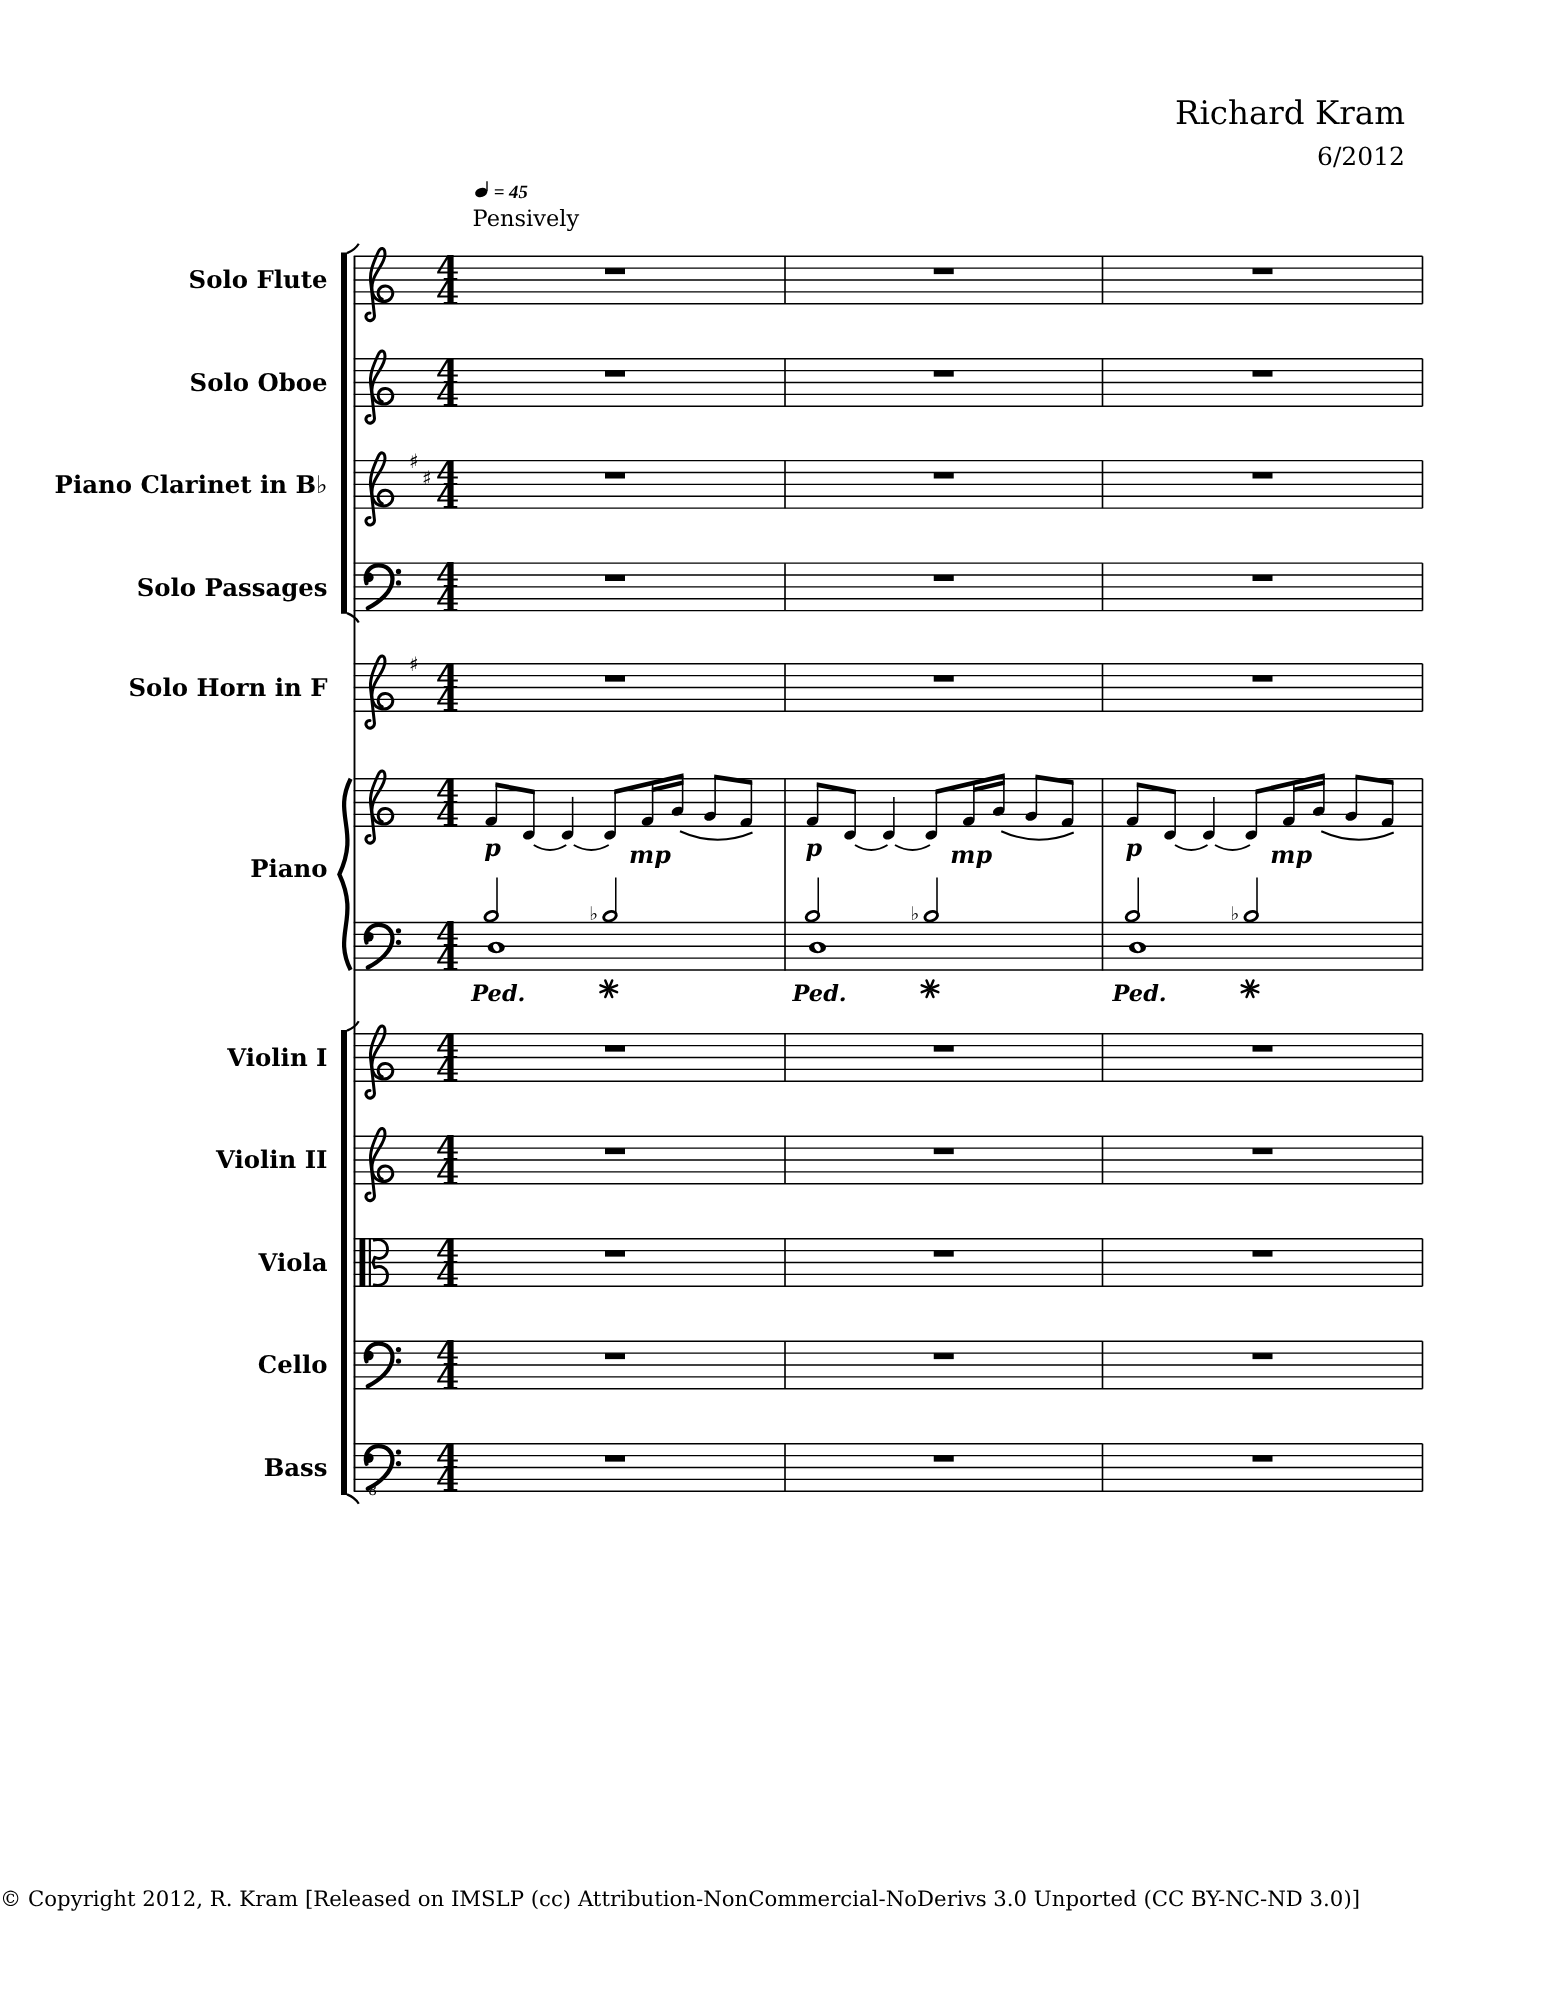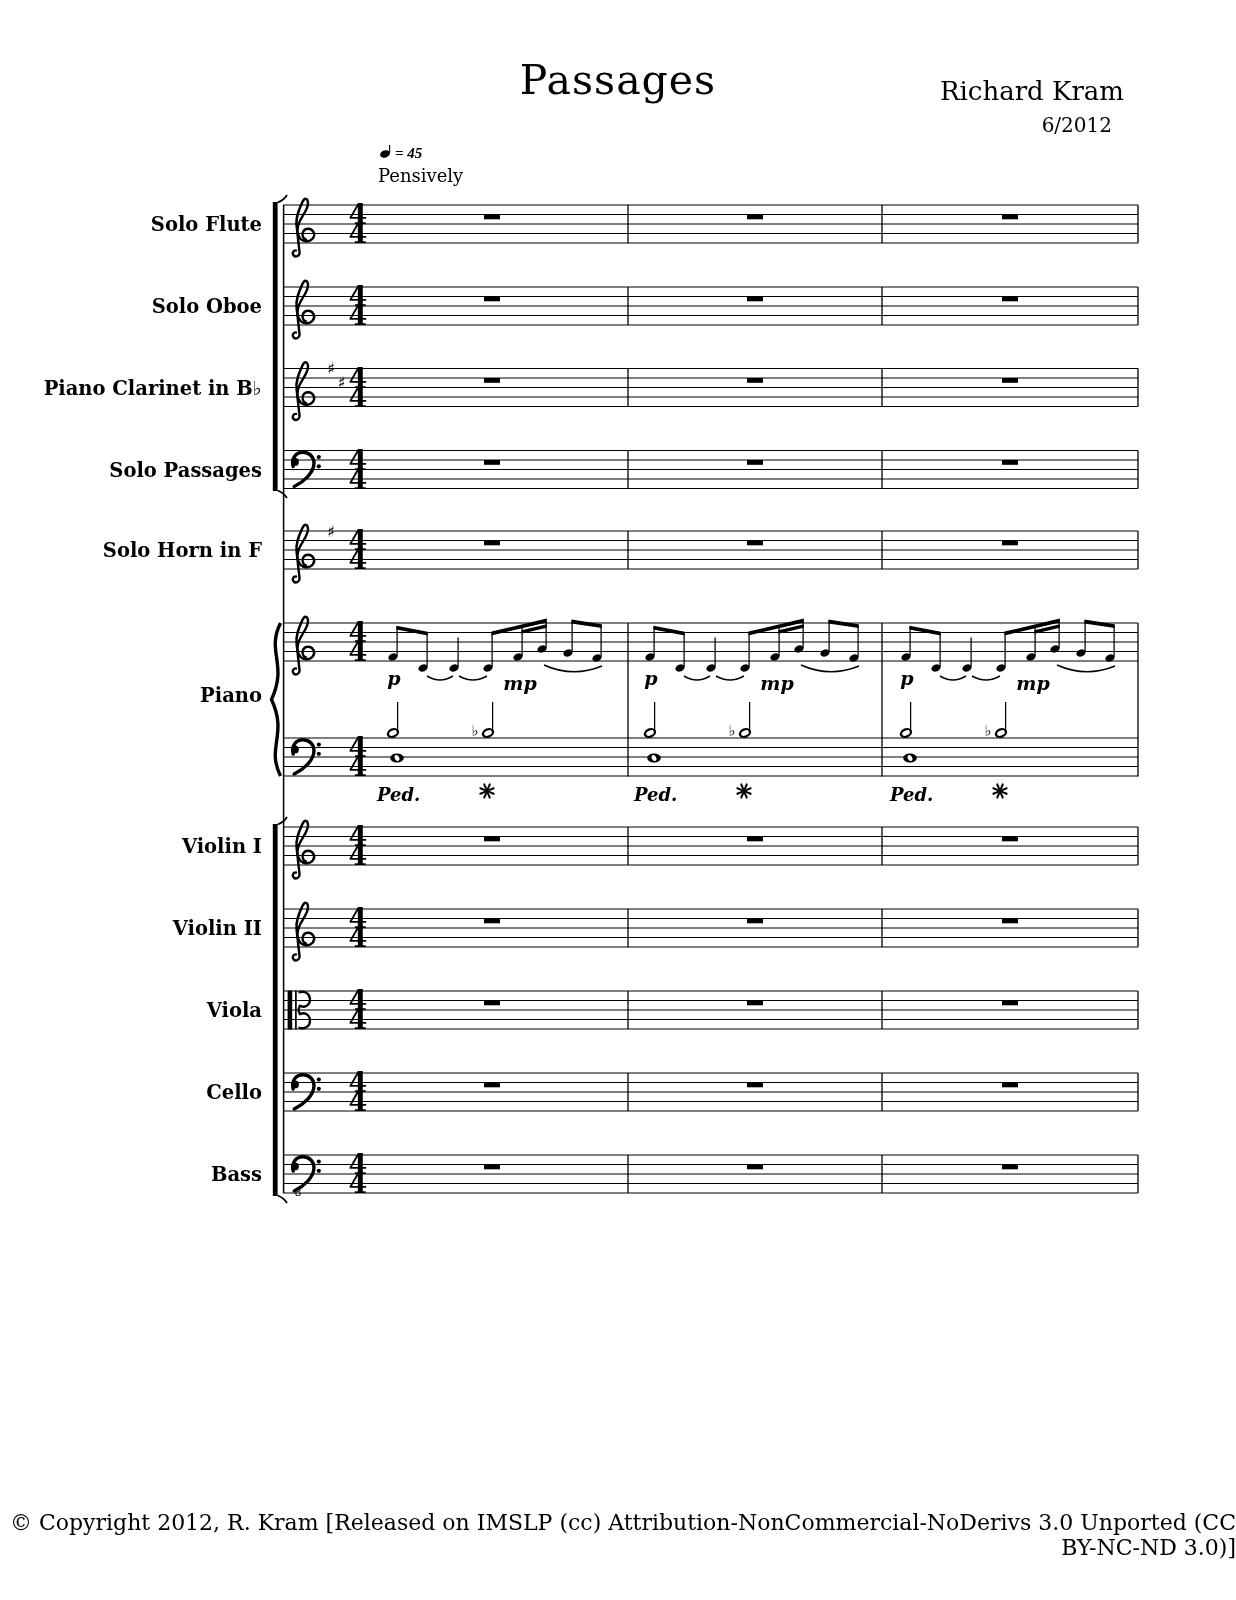--- a/index.html
+++ b/index.html
@@ -1,26 +1,26 @@
 <!DOCTYPE html>
 <html><head>
 <meta charset="utf-8">
 <style>
   html,body{margin:0;padding:0;background:#fff;}
   .page{position:relative;width:1236px;height:1600px;background:#fff;color:#000;
         font-family:"DejaVu Serif","DejaVu Sans",serif;overflow:hidden;}
   #score{position:absolute;left:0;top:0;}
   .title{position:absolute;top:56px;left:0;width:100%;text-align:center;font-size:41px;letter-spacing:1px;}
   .composer{position:absolute;top:76px;right:112px;font-size:26px;}
-  .date{position:absolute;top:113px;right:124px;font-size:20px;margin-left:37px;}
+  .date{position:absolute;top:113px;right:112px;font-size:20px;margin-left:37px;}
   .tempo{position:absolute;left:379px;top:144px;font-size:15px;font-style:italic;font-weight:bold;font-family:Liberation Serif, serif;}
   .tempo svg{vertical-align:-2px;margin-right:3px;}
   .expression{position:absolute;left:378px;top:165px;font-size:18px;}
   .inst-label{position:absolute;right:974px;transform:translateY(-50%);font-size:19.5px;white-space:nowrap;font-weight:bold;}
-  .footer{position:absolute;top:1510px;left:0;width:100%;text-align:right;font-size:22px;}
+  .footer{position:absolute;top:1510px;left:0;width:100%;text-align:left;font-size:17px;}
 </style>
 </head>
 <body>
 
 <div class="page">
   <svg id="score" width="1236" height="1600">
       <g>
         <line x1="283" y1="205" x2="1138" y2="205" stroke="#000" stroke-width="1.15" stroke-linecap="butt"></line>
         <line x1="283" y1="214.5" x2="1138" y2="214.5" stroke="#000" stroke-width="1.15" stroke-linecap="butt"></line>
         <line x1="283" y1="224" x2="1138" y2="224" stroke="#000" stroke-width="1.15" stroke-linecap="butt"></line>
@@ -372,21 +372,20 @@
           <line x1="997.9674650284752" y1="791.8419035512032" x2="993.3480673659187" y2="793.7553207130286" stroke="#000" stroke-width="2" stroke-linecap="round"></line>
           <line x1="997.9674650284752" y1="790.1580964487968" x2="993.3480673659187" y2="788.2446792869714" stroke="#000" stroke-width="2" stroke-linecap="round"></line>
           <line x1="999.1580964487968" y1="788.9674650284752" x2="997.2446792869714" y2="784.3480673659187" stroke="#000" stroke-width="2" stroke-linecap="round"></line>
           <line x1="1000.8419035512032" y1="788.9674650284752" x2="1002.7553207130286" y2="784.3480673659187" stroke="#000" stroke-width="2" stroke-linecap="round"></line>
           <line x1="1002.0325349715248" y1="790.1580964487968" x2="1006.6519326340813" y2="788.2446792869714" stroke="#000" stroke-width="2" stroke-linecap="round"></line>
           <circle cx="1000" cy="791" r="1.7" fill="#000"></circle>
         </g>
       </g>
     </svg>
 
-  <div class="title">Passages</div>
   <div class="composer">Richard Kram</div>
   <div class="date">6/2012</div>
 
   <div class="tempo"><svg width="13" height="16">
         <ellipse cx="6" cy="10" rx="5" ry="3.6" fill="#000" transform="rotate(-18 6 10)"></ellipse>
         <line x1="10.6" y1="9" x2="10.6" y2="1" stroke="#000" stroke-width="1.1"></line>
       </svg><span>= 45</span></div>
   <div class="expression">Pensively</div>
 
   <div class="inst-label" style="top:224px">Solo Flute</div>

